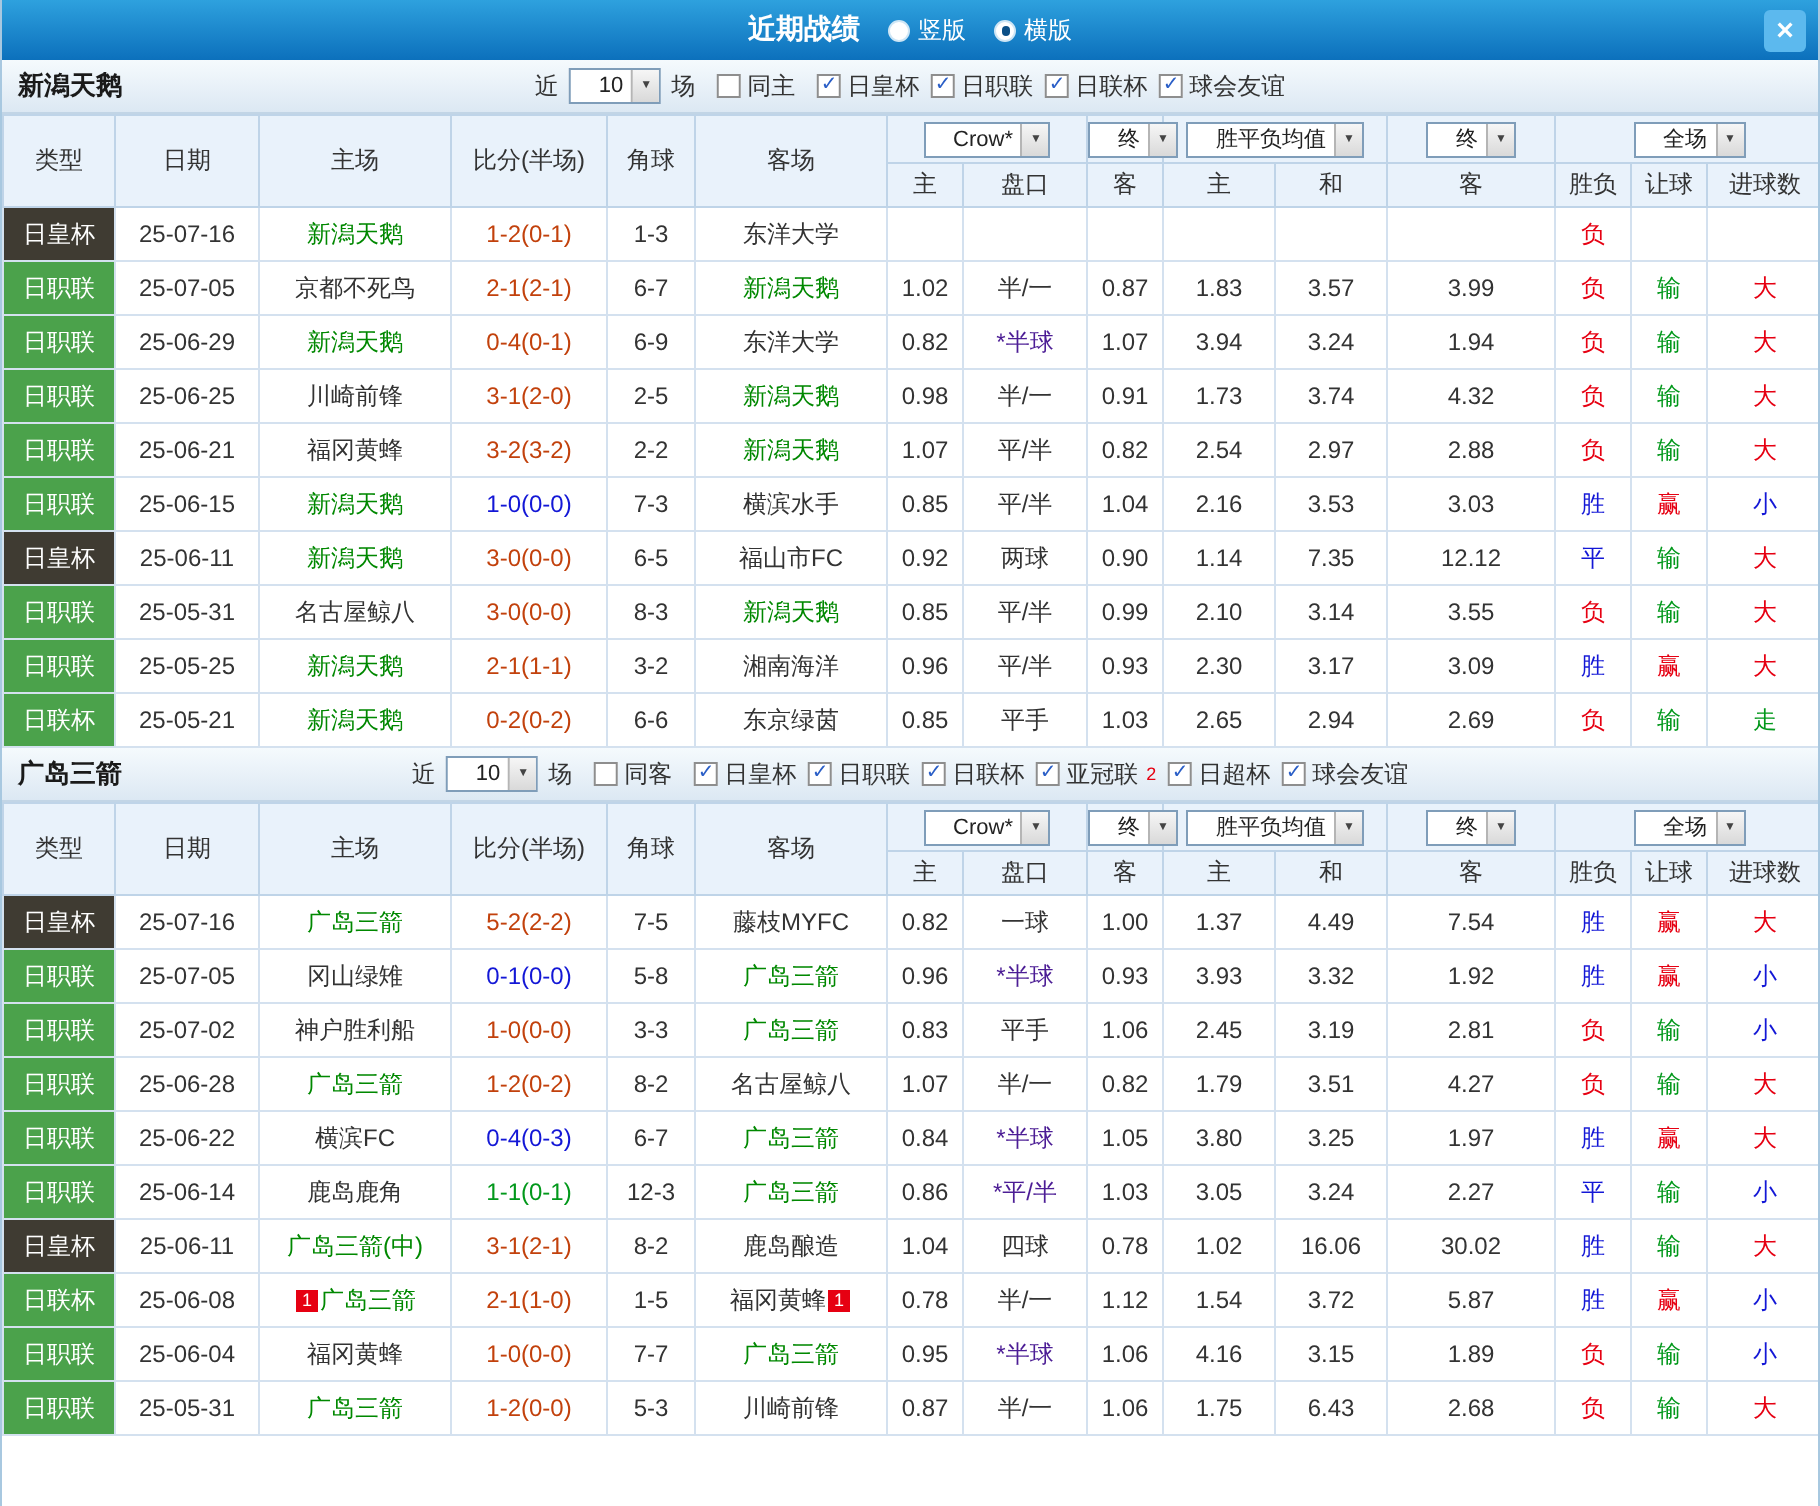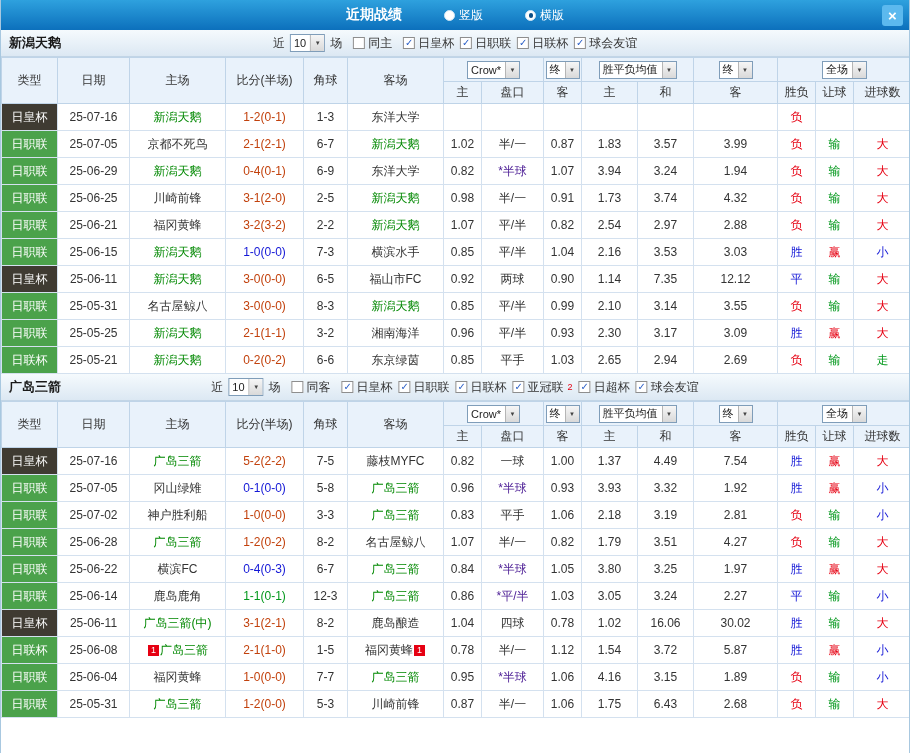--- a/index.html
+++ b/index.html
@@ -1,40 +1,40 @@
 <!DOCTYPE html>
 <html><head>
 <meta charset="utf-8">
 <style>
   *{margin:0;padding:0;box-sizing:border-box;}
   html,body{width:910px;height:753px;overflow:hidden;background:#fff;
     font-family:"Liberation Sans","DejaVu Sans",sans-serif;}
   .app{width:910px;height:753px;overflow:hidden;border-left:1px solid #a8c8e0;border-right:1px solid #a8c8e0;background:#fff;}
 
   
-  .topbar{height:30px;background:linear-gradient(#2ea1de,#0c70bc);display:flex;align-items:center;justify-content:center;position:relative;gap:28px;}
+  .topbar{height:30px;background:linear-gradient(#2ea1de,#0c70bc);display:flex;align-items:center;justify-content:center;position:relative;}
   .topbar-title{color:#fff;font-weight:bold;font-size:14px;}
   .radio-label{display:inline-flex;align-items:center;gap:4px;color:#fff;font-size:12px;margin-left:14px;cursor:pointer;}
   .radio{width:11px;height:11px;border-radius:50%;background:#fff;border:1px solid #cfe6f5;position:relative;display:inline-block;}
   .radio.selected::after{content:"";position:absolute;left:2.5px;top:2.5px;width:4.5px;height:4.5px;border-radius:50%;background:#0b4f86;}
   .close-btn{position:absolute;right:6px;top:5px;width:21px;height:21px;background:#5cb9ee;border-radius:3px;color:#fff;
     font-size:15px;font-weight:bold;display:flex;align-items:center;justify-content:center;cursor:pointer;line-height:1;}
 
   
   .team-bar{height:27px;background:linear-gradient(#f5fafd,#dce8f3);border-bottom:1px solid #c2d5e6;display:flex;align-items:center;position:relative;font-size:12px;color:#333;}
   .team-name{font-weight:bold;font-size:13px;color:#1a1a1a;margin-left:8px;white-space:nowrap;}
   .filters{position:absolute;left:50%;transform:translateX(-50%);display:flex;align-items:center;gap:5px;white-space:nowrap;}
   .cb-label{display:inline-flex;align-items:center;gap:3px;margin-left:6px;cursor:pointer;}
   .cb{width:12px;height:12px;border:1px solid #8e8e8e;background:#fff;display:inline-flex;align-items:center;justify-content:center;
     font-size:10px;font-weight:bold;color:#2b5fc7;line-height:1;}
   .lg-badge{color:#e60012;font-size:9px;vertical-align:super;margin-left:1px;}
 
   
   .sel{display:inline-flex;align-items:center;height:18px;border:1px solid #7f9db9;background:#fff;font-size:11px;color:#222;
-    padding-left:3px;cursor:pointer;}
+    padding-left:14px;cursor:pointer;}
   .sel-arrow{width:14px;height:100%;margin-left:4px;border-left:1px solid #b5b5b5;background:linear-gradient(#f6f6f6,#d9d9d9);
     display:flex;align-items:center;justify-content:center;font-size:6px;color:#444;}
 
   
   table{width:910px;border-collapse:collapse;table-layout:fixed;font-size:12px;}
   thead th{background:#e9f2fb;border:1px solid #bfd4e8;color:#333;font-weight:normal;text-align:center;}
   thead tr.h1 th{height:24px;}
   thead tr.h2 th{height:22px;}
   tbody td{border:1px solid #d4e1ef;height:27px;text-align:center;color:#333;overflow:hidden;white-space:nowrap;}
   td.type{color:#fff;background:#4ba24b;}
@@ -493,21 +493,21 @@
           <tr>
             <td class="type">日职联</td>
             <td>25-07-02</td>
             <td><span>神户胜利船</span></td>
             <td class="score red">1-0(0-0)</td>
             <td>3-3</td>
             <td><span class="focal">广岛三箭</span></td>
             <td>0.83</td>
             <td>平手</td>
             <td>1.06</td>
-            <td>2.18</td>
+            <td>2.45</td>
             <td>3.19</td>
             <td>2.81</td>
             <td style="color: rgb(230, 0, 18);">负</td>
             <td style="color: rgb(2, 152, 27);">输</td>
             <td style="color: rgb(19, 23, 214);">小</td>
           </tr>
           <tr>
             <td class="type">日职联</td>
             <td>25-06-28</td>
             <td><span class="focal">广岛三箭</span></td>

